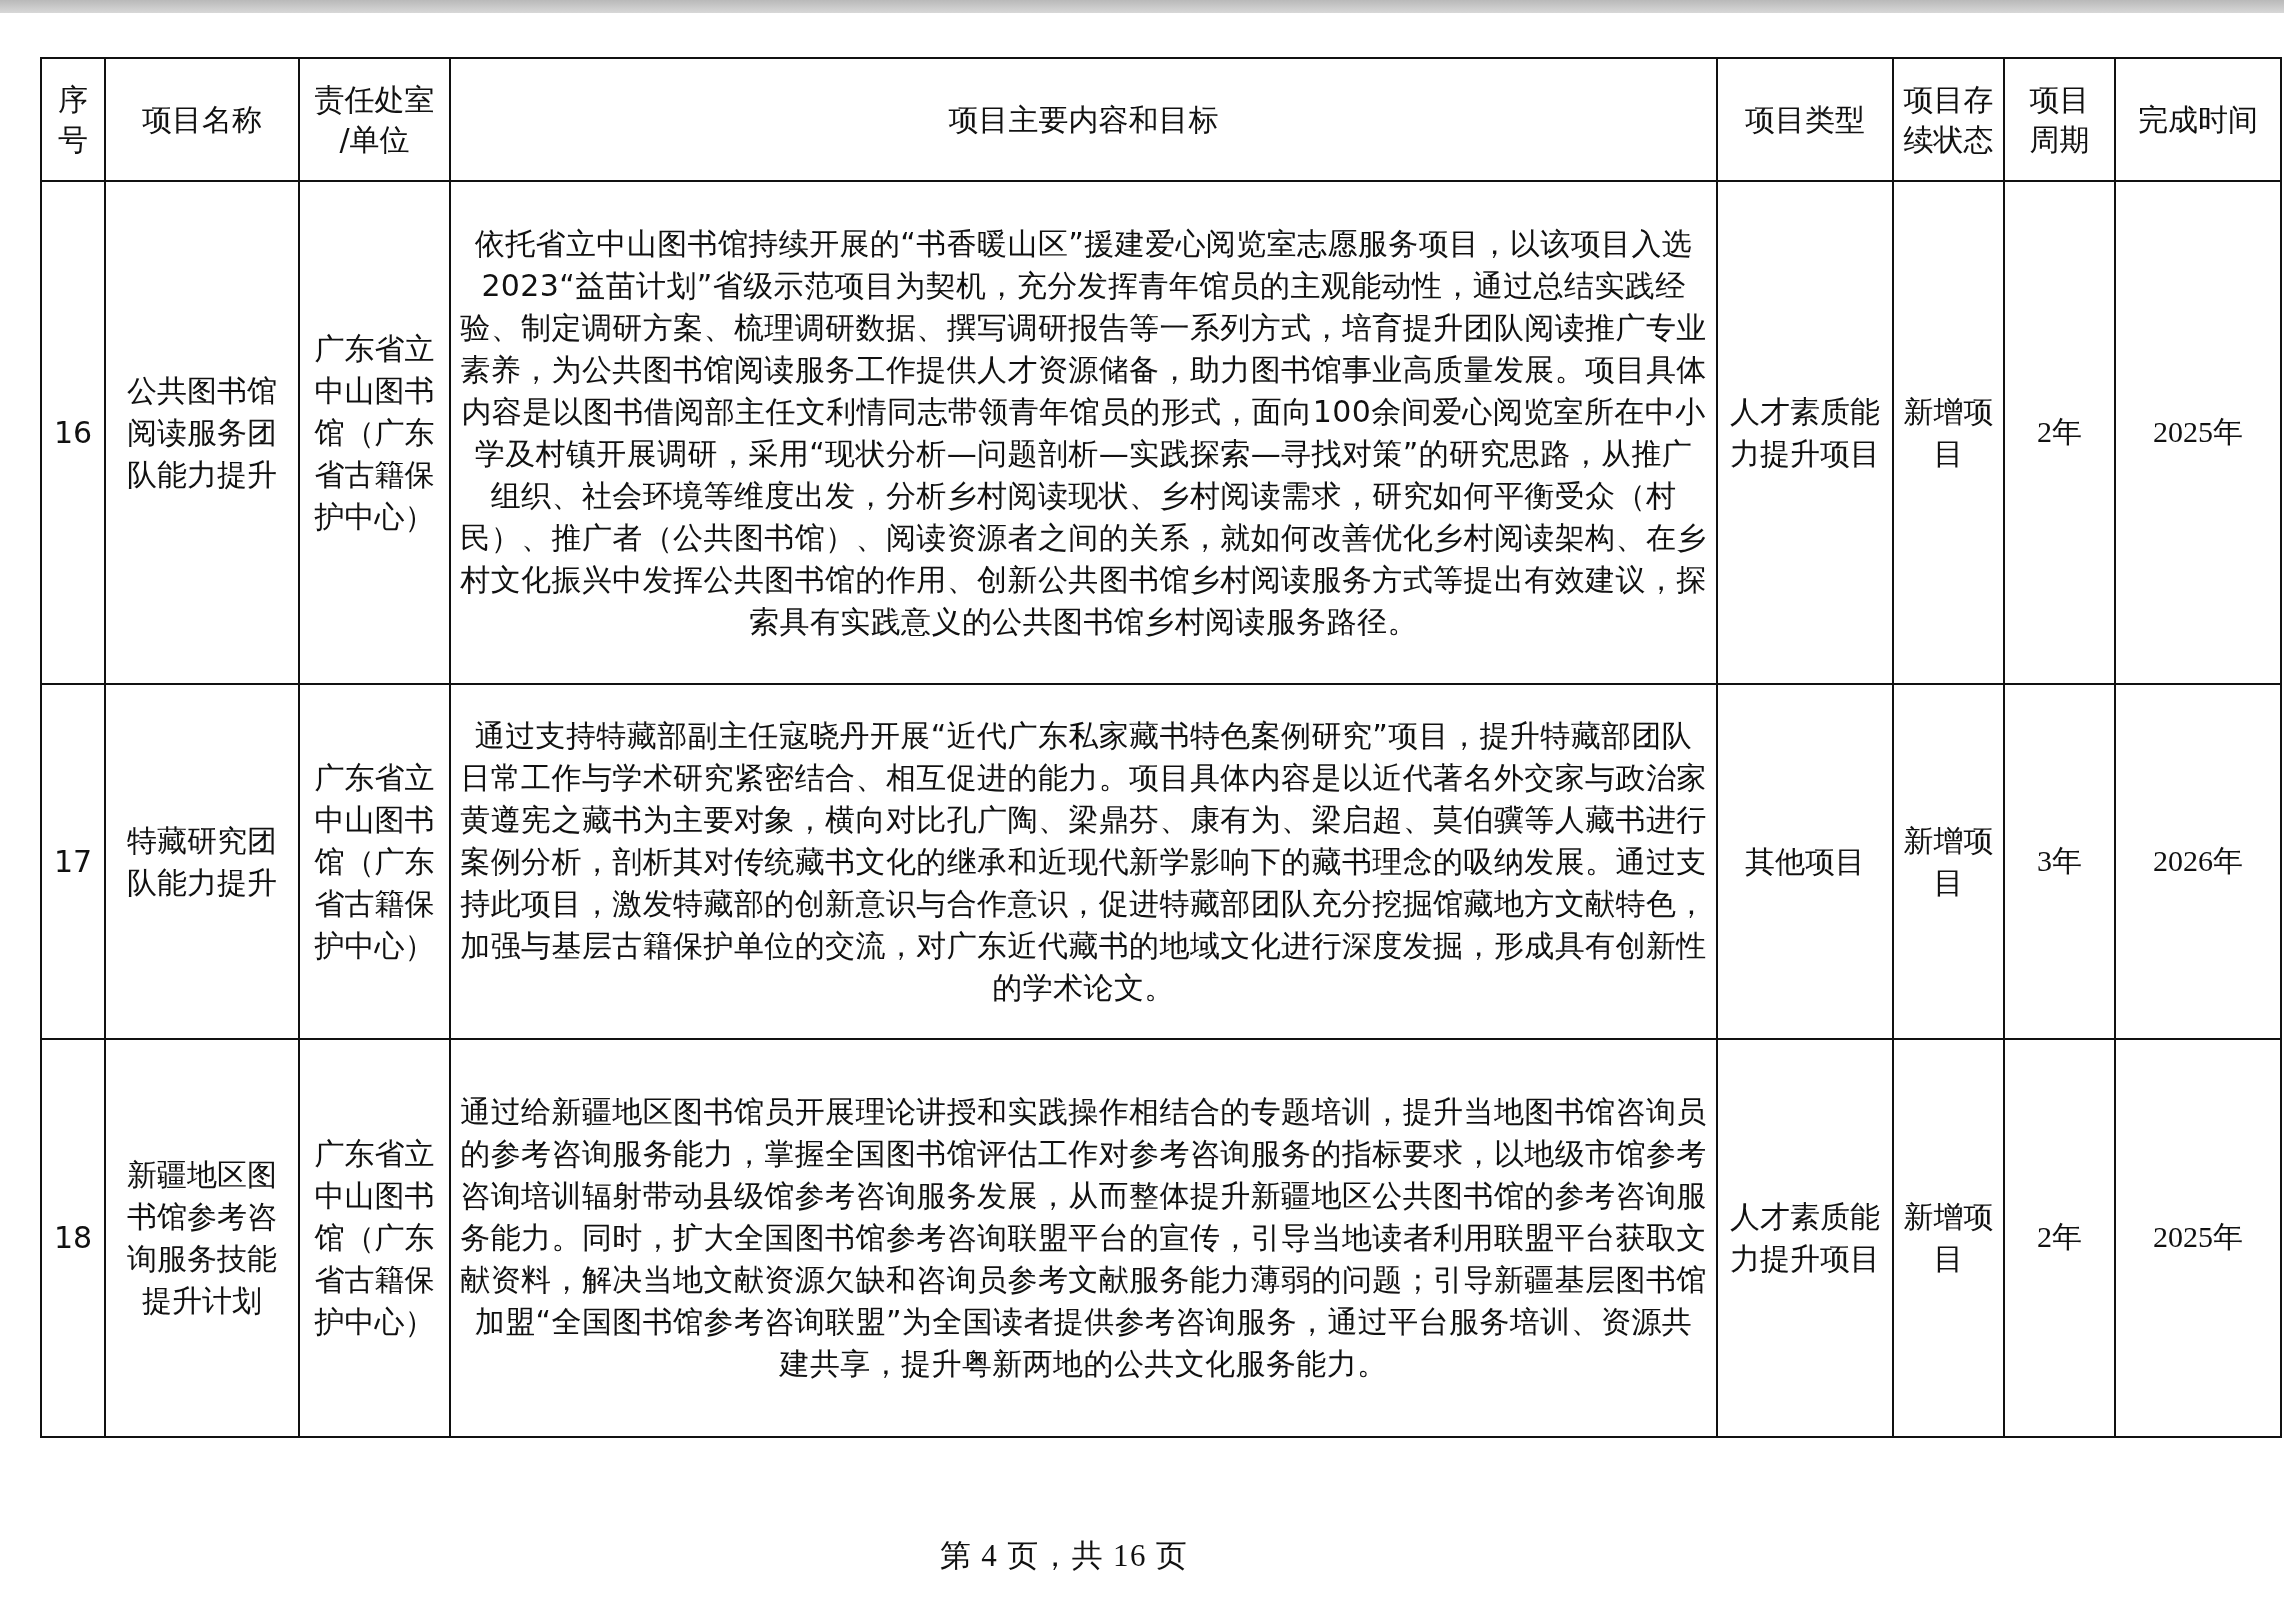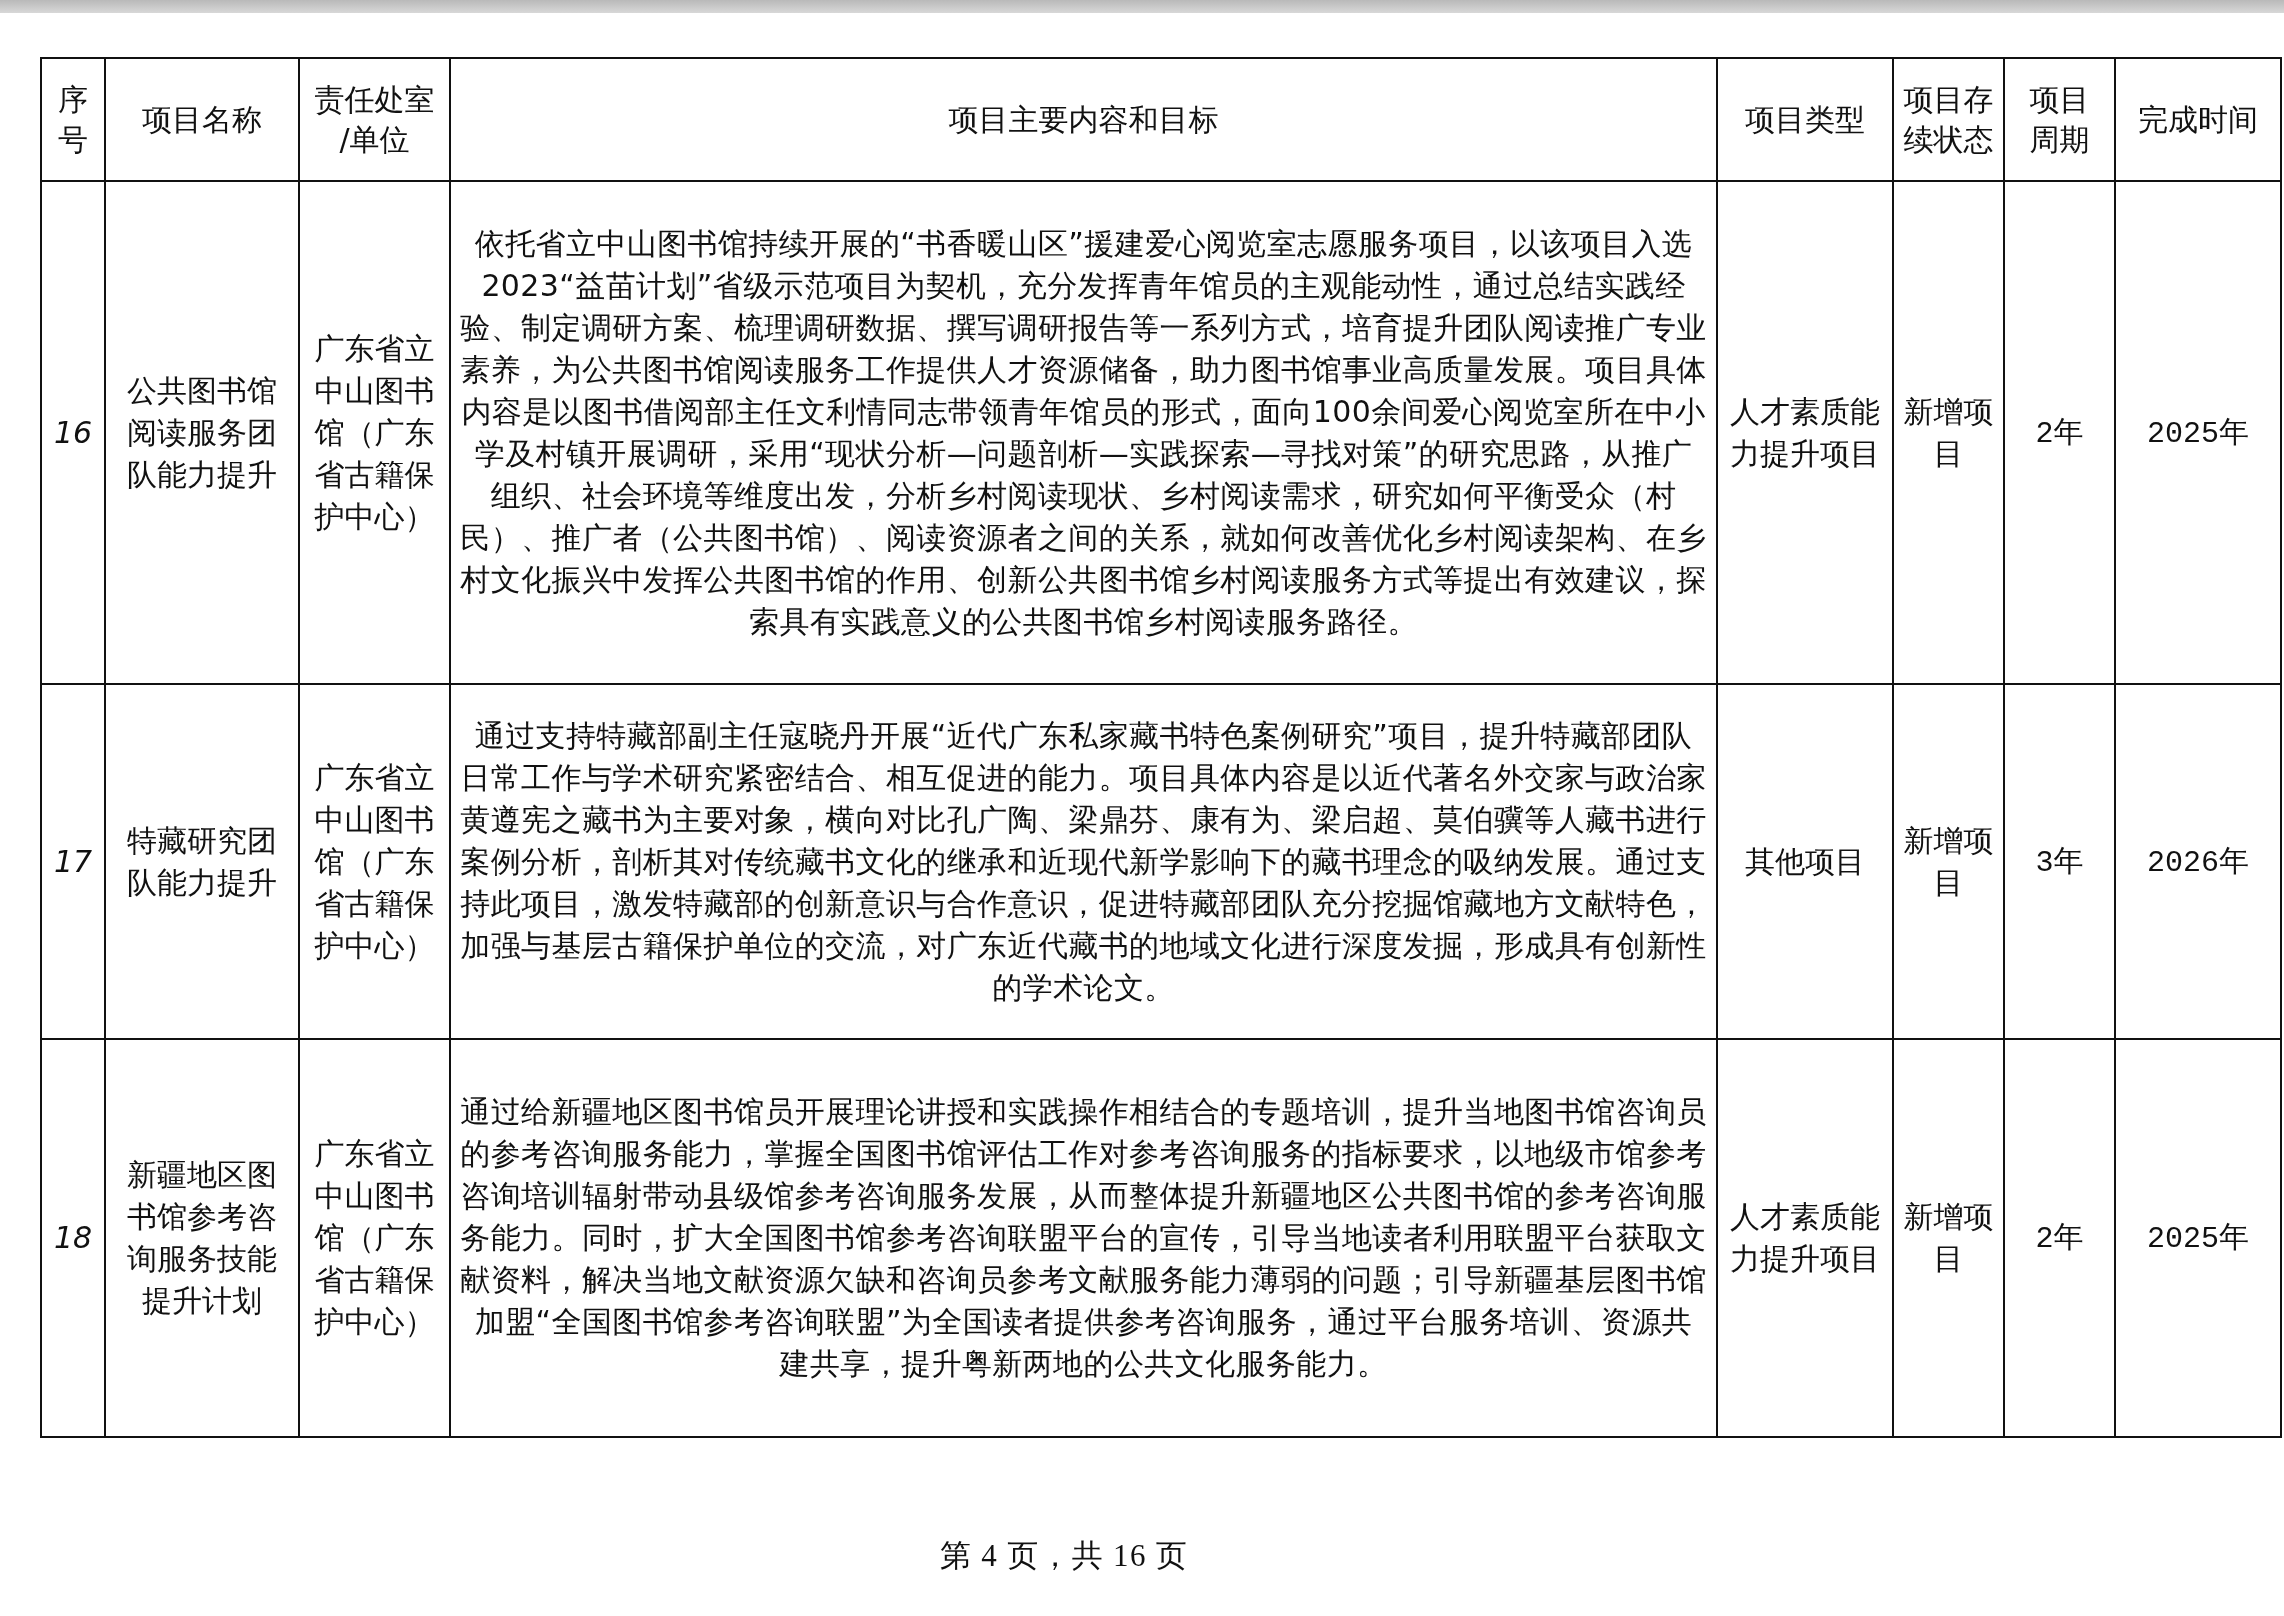--- a/index.html
+++ b/index.html
@@ -11,28 +11,28 @@
     background:linear-gradient(#b9b9b9,#d8d8d8); }
   table.doc {
     position:absolute; left:40px; top:57px; width:2240px;
     border-collapse:collapse; table-layout:fixed;
   }
   table.doc td, table.doc th {
     border:2.6px solid #111; padding:0; vertical-align:middle; text-align:center;
     font-weight:normal;
   }
   .hdr th { height:121px; font-size:30px; line-height:40px; }
-  .c-num { font-size:30px;font-style:italic; }
+  .c-num { font-size:30px; }
   .c-name, .c-unit { font-size:30px; line-height:42px; }
   .c-name { padding:0 11.7px !important;margin-left:35px; }
   .c-unit { padding:0 6.5px !important; text-align:center; }
   .c-content { font-size:30px; line-height:42px; text-align:right;
     padding:11.7px 9px 11.7px 9px !important; letter-spacing:0.4px; }
   .c-type, .c-status { font-size:30px; line-height:42px; padding:0 3.9px !important; }
-  .c-period, .c-done { font-size:30px; font-family:Liberation Mono, monospace; }
+  .c-period, .c-done { font-size:30px; font-family:Liberation Serif, serif; }
   .r16 td { height:478px; }
   .r17 td { height:329px; }
   .r18 td { height:373px; }
   .footer { position:absolute; left:0; width:2128px; top:1535px; text-align:center;
     font-family:"Liberation Serif", serif; font-size:31px; letter-spacing:1.3px; }
   .multiline { white-space:pre-line; }
 </style>
 </head>
 <body>
 

